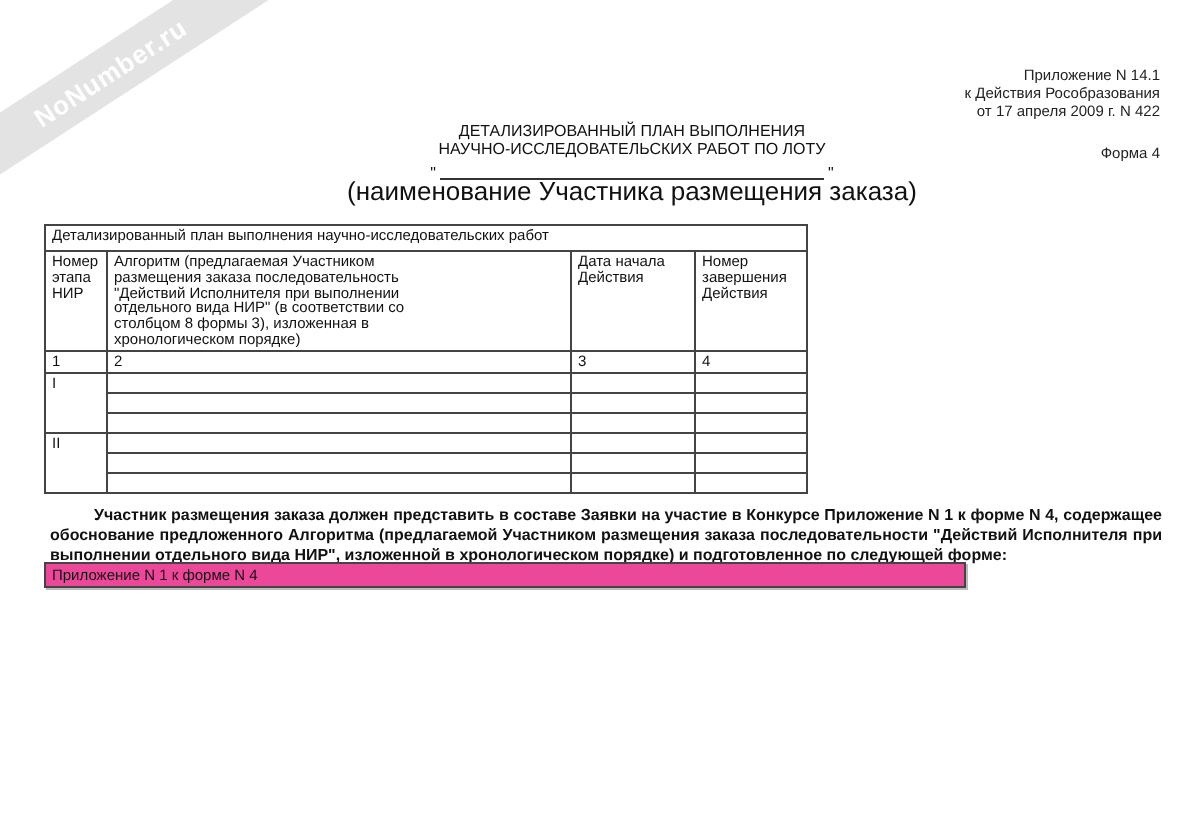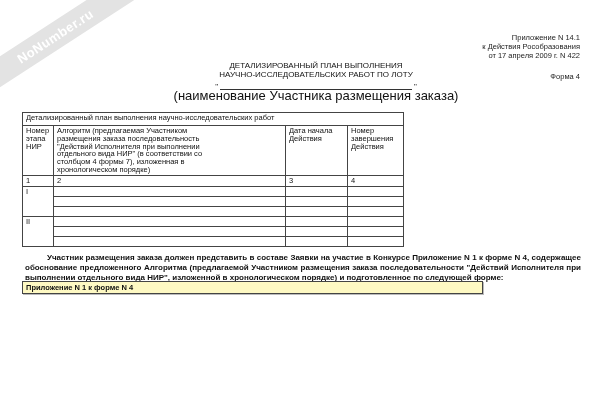--- a/index.html
+++ b/index.html
@@ -52,21 +52,21 @@
   
   .para{
     position:absolute;left:25px;top:253px;width:556px;
     font-size:8px;line-height:9.8px;text-align:justify;text-indent:22px;color:#111;font-weight:bold;
   }
   
   .appendix-box{
     position:absolute;left:22px;top:281px;width:456px;height:11px;
     border:1px solid #444;box-shadow:1px 1px 0 #bbbbbb;
     font-size:7.5px;line-height:11px;padding-left:3px;color:#111;
-    overflow:hidden;background:#fef9c3;font-weight:bold;
+    overflow:hidden;background:#ec4899;
   }
 </style>
 </head>
 <body>
 
 <div class="page">
 
   <div class="watermark">
     <span>NoNumber.ru</span>
   </div>
@@ -101,21 +101,21 @@
         <td class="cap" colspan="4">Детализированный план выполнения научно-исследовательских работ</td>
       </tr>
       <tr>
         <td>Номер
 этапа
 НИР</td>
         <td>Алгоритм (предлагаемая Участником
 размещения заказа последовательность
 "Действий Исполнителя при выполнении
 отдельного вида НИР" (в соответствии со
-столбцом 4 формы 7), изложенная в
+столбцом 8 формы 3), изложенная в
 хронологическом порядке)</td>
         <td>Дата начала
 Действия</td>
         <td>Номер
 завершения
 Действия</td>
       </tr>
       <tr>
         <td class="num">1</td>
         <td class="num">2</td>

